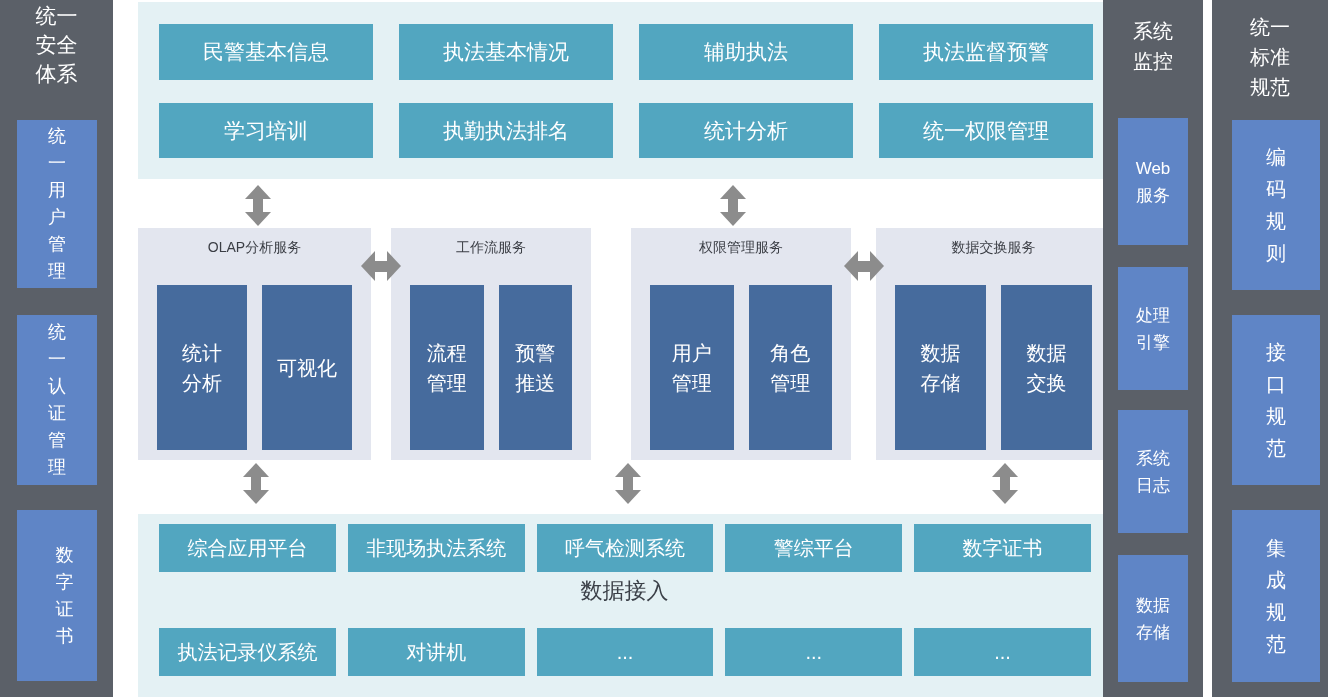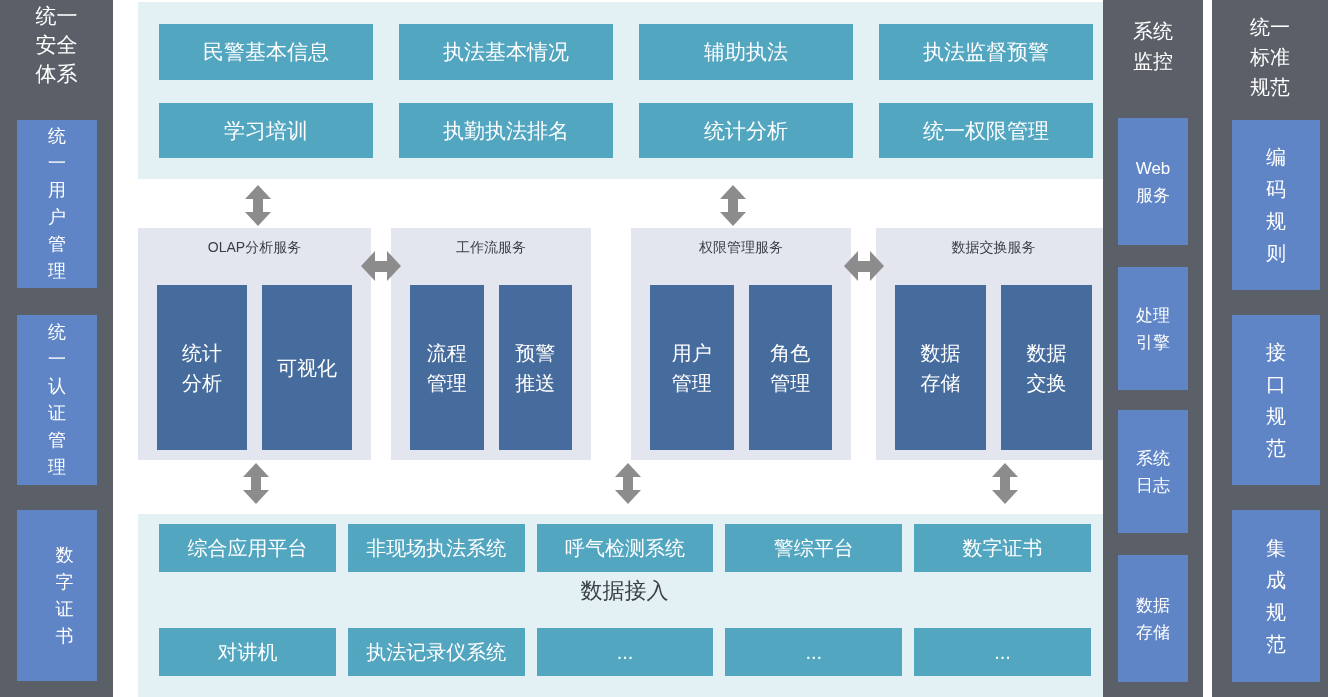--- a/index.html
+++ b/index.html
@@ -181,22 +181,22 @@
     <div class="section sec-bottom">
       <div class="acc-row r1">
         <div class="teal-box">综合应用平台</div>
         <div class="teal-box">非现场执法系统</div>
         <div class="teal-box">呼气检测系统</div>
         <div class="teal-box">警综平台</div>
         <div class="teal-box">数字证书</div>
       </div>
       <div class="acc-label">数据接入</div>
       <div class="acc-row r2">
+        <div class="teal-box">执法记录仪系统</div>
         <div class="teal-box">对讲机</div>
-        <div class="teal-box">执法记录仪系统</div>
         <div class="teal-box">...</div>
         <div class="teal-box">...</div>
         <div class="teal-box">...</div>
       </div>
     </div>
   </div>
 
   <div class="col col-monitor">
     <div class="title-wrap">
       <div class="vtitle">系统监控</div>

